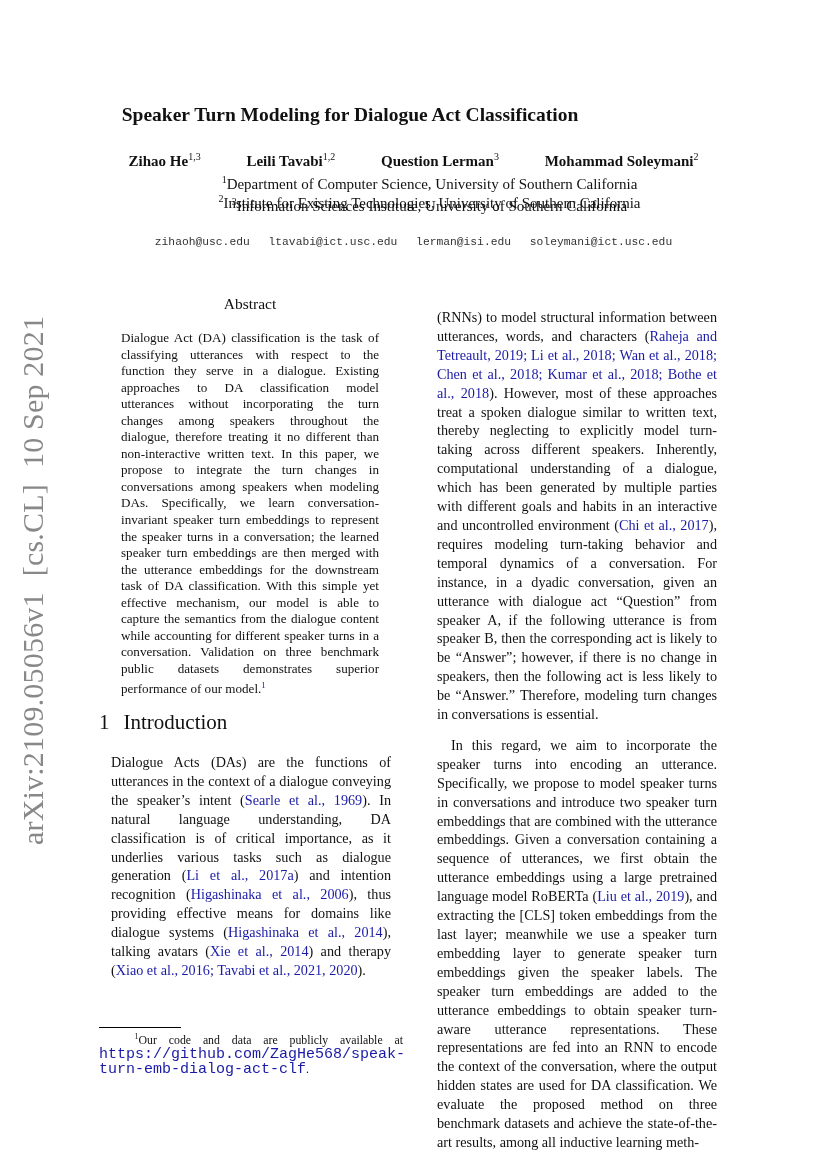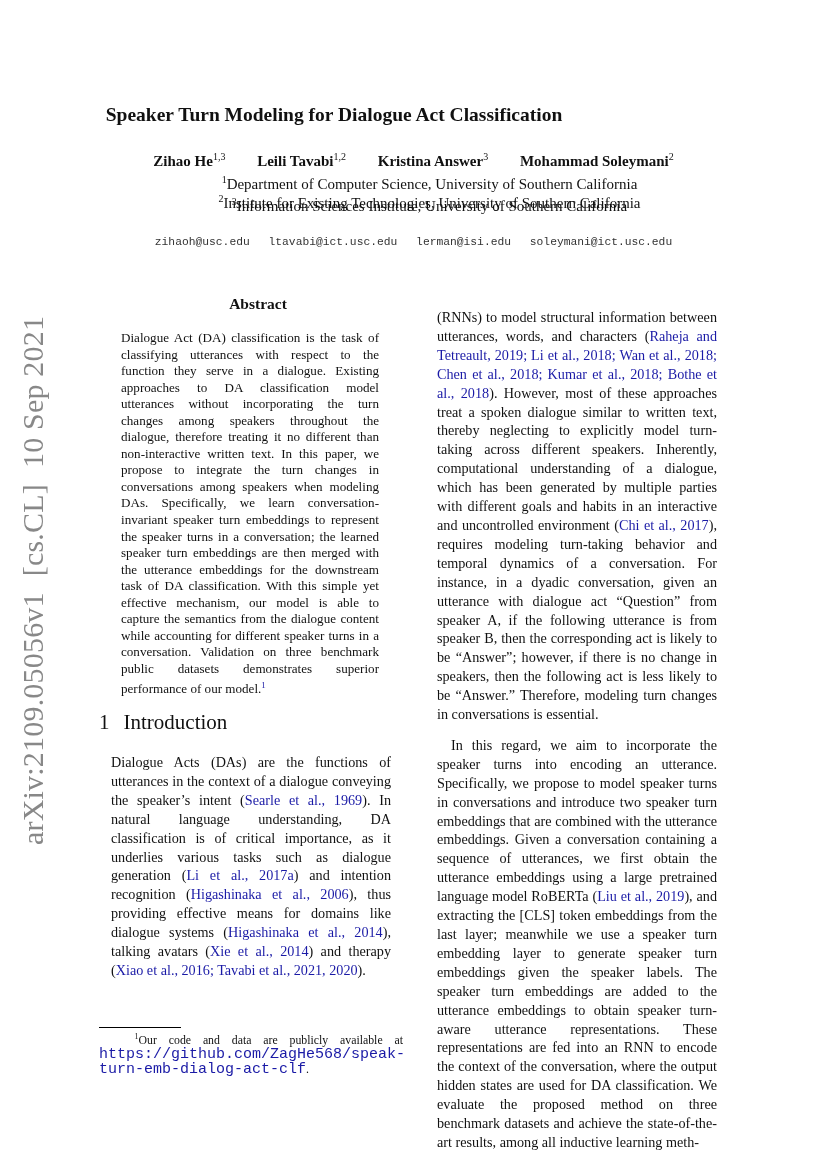--- a/index.html
+++ b/index.html
@@ -1,30 +1,30 @@
 <!DOCTYPE html>
 <html><head>
 <meta charset="utf-8">
 <style>
   html, body { margin:0; padding:0; background:#ffffff; }
   body { width:827px; height:1170px; position:relative; overflow:hidden;
          font-family:"Liberation Serif", "DejaVu Serif", serif; color:#111; }
   .abs { position:absolute; }
-  .title { left:0; width:668px; top:104px; text-align:center; font-weight:bold; font-size:19.5px; }
+  .title { left:16px; width:668px; top:104px; text-align:center; font-weight:bold; font-size:19.5px; }
   .authors { left:0; width:827px; top:151px; text-align:center; font-weight:bold; font-size:15px; }
-  .authors span.author { margin:0 14px; }
+  .authors span.author { margin:0 21px; }
   .authors sup { font-weight:normal; font-size:10px; }
   .affil { left:0; width:827px; text-align:center; font-size:15px;margin-left:16px; }
   .affil sup { font-size:10px; }
   .emails { left:0; width:827px; top:236px; text-align:center; font-family:"Liberation Mono","DejaVu Sans Mono",monospace; font-size:11.3px; color:#333; }
   .emails span { margin:0 6px; }
   .stamp { left:16px; top:845px; transform-origin:0 0; transform:rotate(-90deg);
            font-size:30px; color:#888; white-space:nowrap; letter-spacing:0.2px; }
   .stamp span { margin-right:16px; }
-  .abstract-head { left:128px; width:260px; top:295px; text-align:center; font-weight:bold; font-size:15.5px; }
+  .abstract-head { left:120px; width:260px; top:295px; text-align:center; font-weight:normal; font-size:15.5px; }
   .col { font-size:14.2px; line-height:18.9px; text-align:justify; }
   .abstract-body { left:121px; width:258px; top:330px; font-size:13.1px; line-height:16.55px; text-align:justify; }
   .abstract-body sup { color:#1a1aa6; font-size:9px; }
   .sec-head { left:99px; top:710px; font-weight:normal; font-size:21px; }
   .sec-head .num { margin-right:14px; }
   .left-body { left:99px; width:304px; top:741px; }
   .right-body { left:425px; width:304px; top:296px; }
   p { margin:12px; }
   p.indent { text-indent:14px; }
   p + p { margin-top:4px; }
@@ -39,21 +39,21 @@
 
 <div class="abs stamp">
   <span>arXiv:2109.05056v1</span><span>[cs.CL]</span><span>10 Sep 2021</span>
 </div>
 
 <div class="abs title">Speaker Turn Modeling for Dialogue Act Classification</div>
 
 <div class="abs authors">
   <span class="author"><span>Zihao He</span><sup>1,3</sup></span>
   <span class="author"><span>Leili Tavabi</span><sup>1,2</sup></span>
-  <span class="author"><span>Kristina Answer</span><sup>3</sup></span>
+  <span class="author"><span>Question Lerman</span><sup>3</sup></span>
   <span class="author"><span>Mohammad Soleymani</span><sup>2</sup></span>
 </div>
 
 <div class="abs affil" style="top:174px"><sup>1</sup><span>Department of Computer Science, University of Southern California</span></div>
 <div class="abs affil" style="top:193px"><sup>2</sup><span>Institute for Existing Technologies, University of Southern California</span></div>
 <div class="abs affil" style="top:196px"><sup>3</sup><span>Information Sciences Institute, University of Southern California</span></div>
 
 <div class="abs emails">
   <span>zihaoh@usc.edu</span>
   <span>ltavabi@ict.usc.edu</span>

